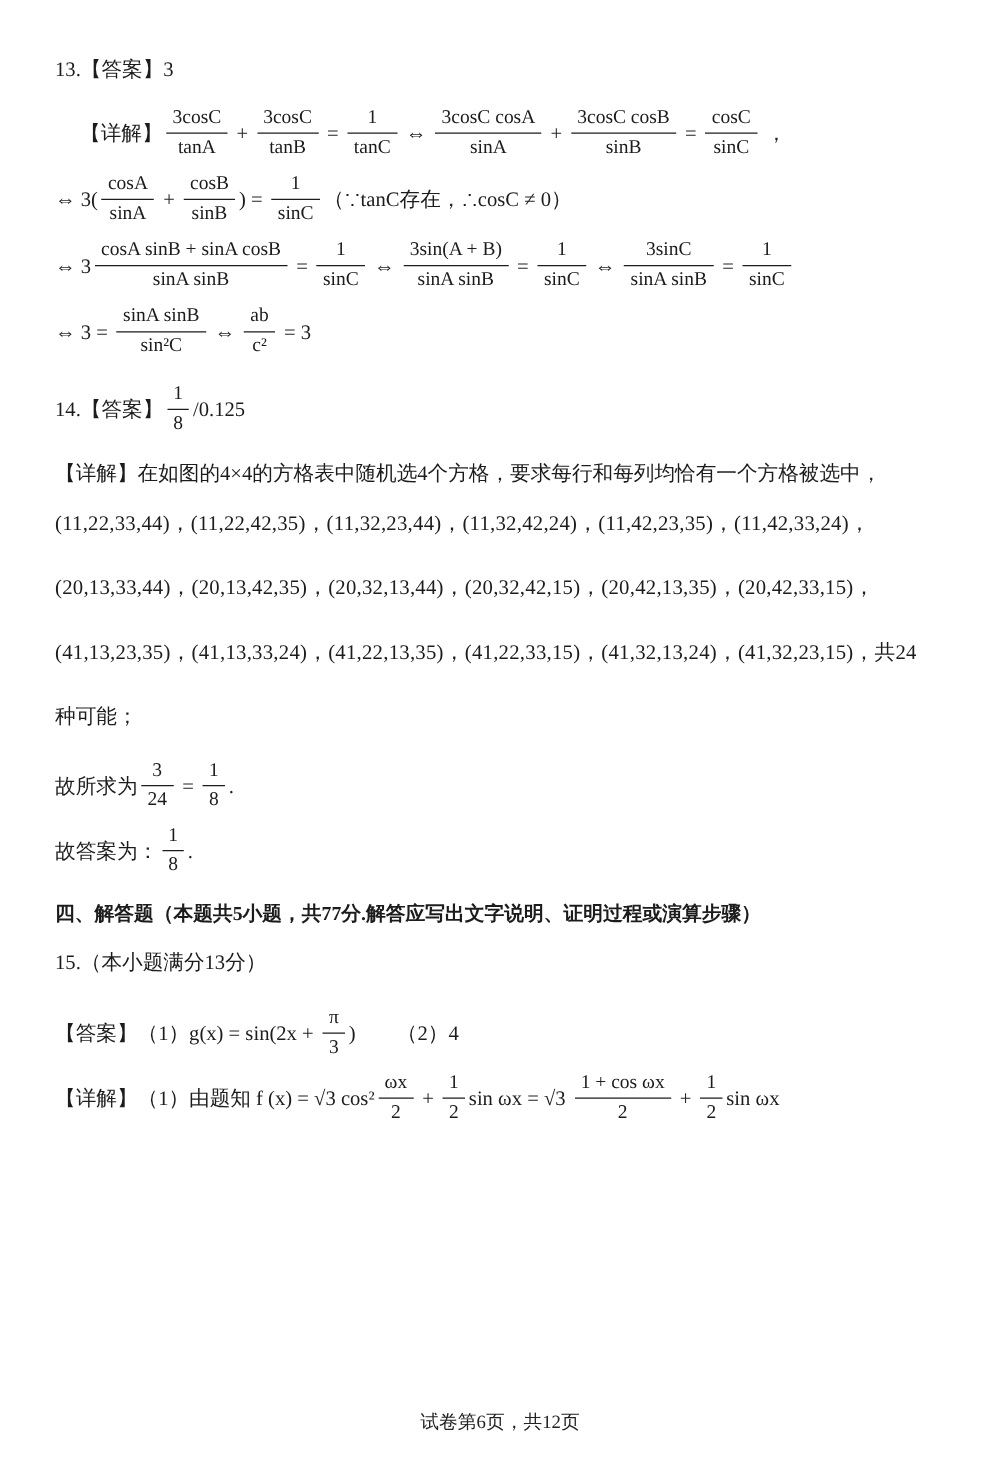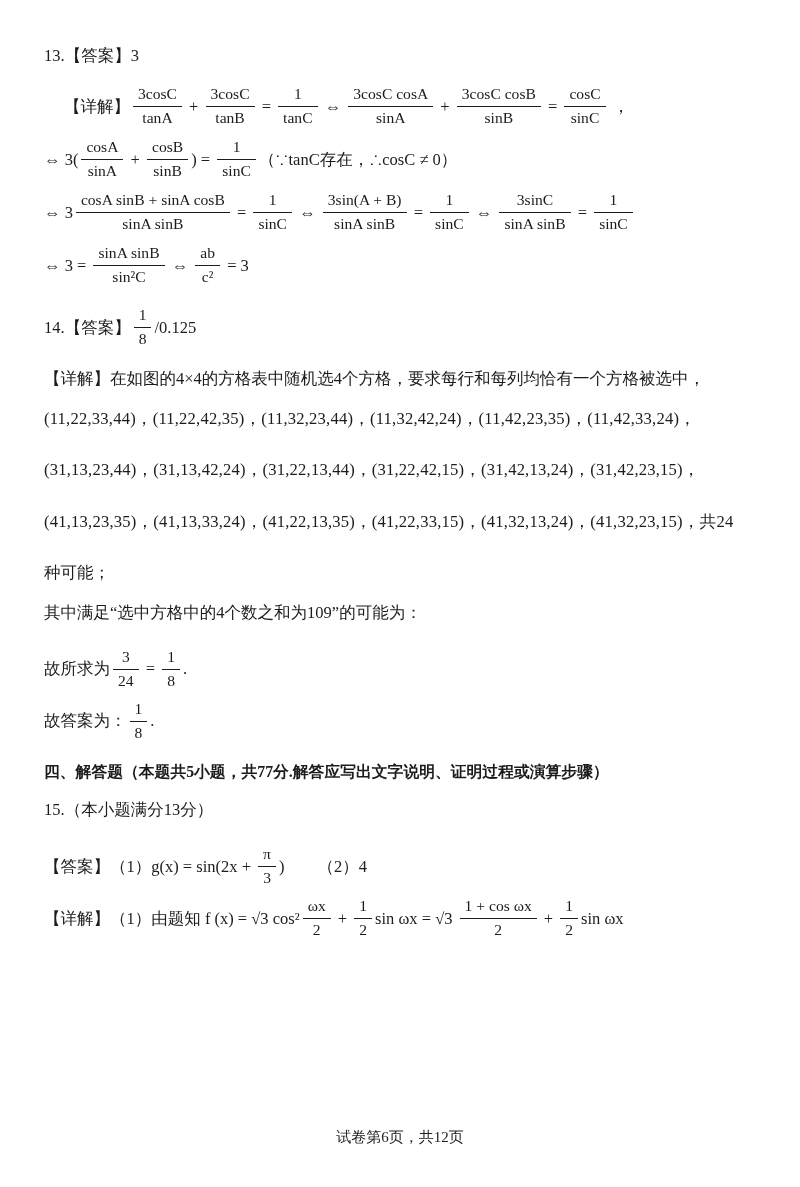--- a/index.html
+++ b/index.html
@@ -131,24 +131,23 @@
       <div class="line math gap-lg">
         <span class="mt">14.【答案】</span>
         <span class="frac">
           <span class="num">1</span>
           <span class="den">8</span>
         </span>
         <span class="mt">/0.125</span>
       </div>
       <div class="line text"><span class="mt">【详解】在如图的4×4的方格表中随机选4个方格，要求每行和每列均恰有一个方格被选中，</span></div>
       <div class="line text tuples"><span class="mt">(11,22,33,44)，(11,22,42,35)，(11,32,23,44)，(11,32,42,24)，(11,42,23,35)，(11,42,33,24)，</span></div>
-      <div class="line text tuples"><span class="mt">(31,13,23,44)，(31,13,42,24)，(31,22,13,44)，(31,22,42,15)，(31,42,13,24)，(31,42,23,15)，</span></div>
+      <div class="line text tuples"><span class="mt">(20,13,33,44)，(20,13,42,35)，(20,32,13,44)，(20,32,42,15)，(20,42,13,35)，(20,42,33,15)，</span></div>
       <div class="line text tuples"><span class="mt">(41,13,23,35)，(41,13,33,24)，(41,22,13,35)，(41,22,33,15)，(41,32,13,24)，(41,32,23,15)，共24</span></div>
       <div class="line text"><span class="mt">种可能；</span></div>
-      <div class="line text"><span class="mt">其中满足“选中方格中的4个数之和为109”的可能为：</span></div>
       <div class="line math gap-sm">
         <span class="mt">故所求为</span>
         <span class="frac">
           <span class="num">3</span>
           <span class="den">24</span>
         </span>
         <span class="mt"> = </span>
         <span class="frac">
           <span class="num">1</span>
           <span class="den">8</span>

